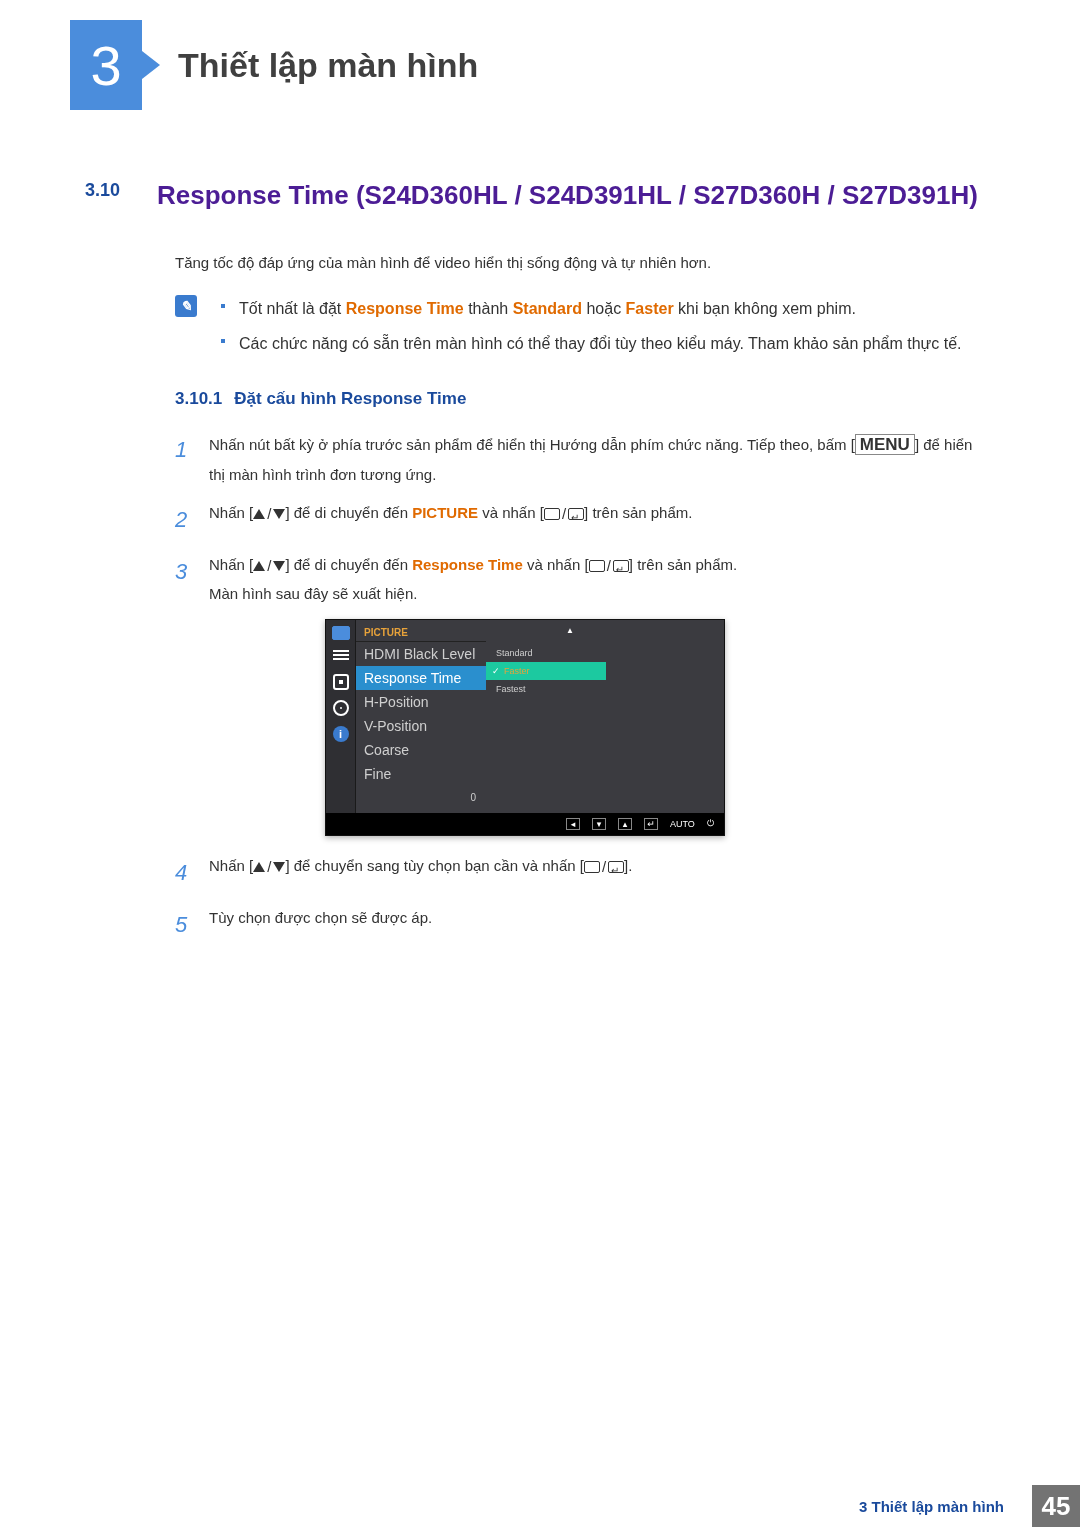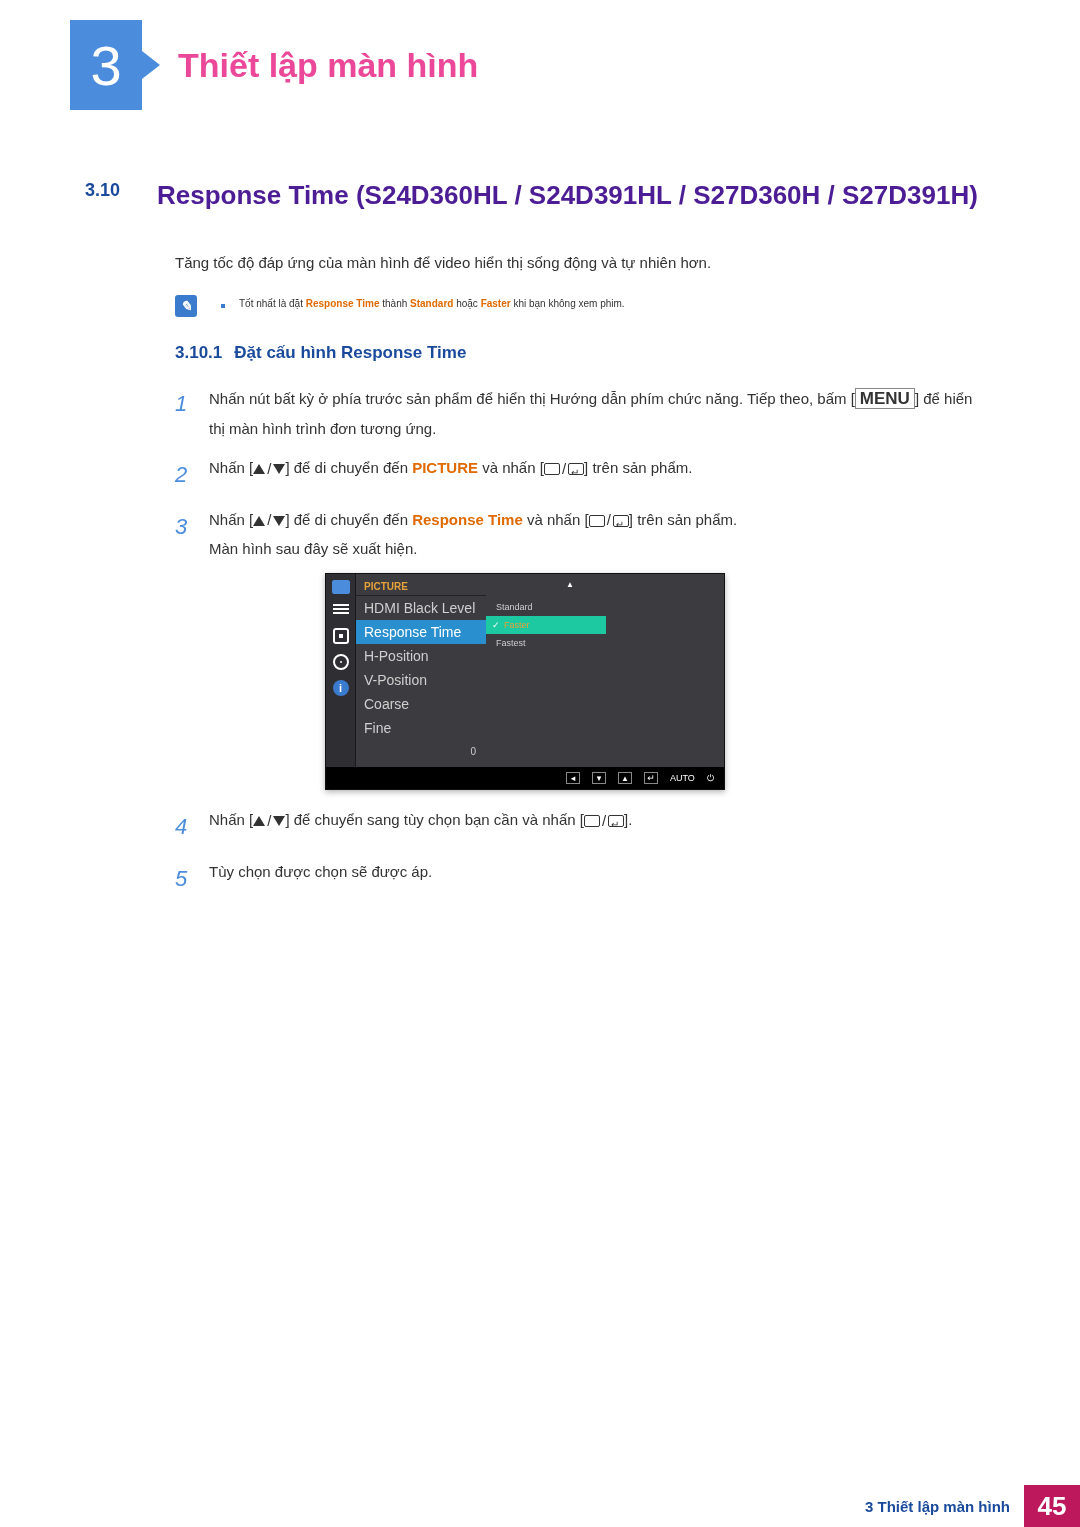--- a/index.html
+++ b/index.html
@@ -32,21 +32,21 @@
     content: "";
     position: absolute;
     right: -18px;
     top: 50%;
     transform: translateY(-50%);
     border-left: 18px solid #4b8ddc;
     border-top: 14px solid transparent;
     border-bottom: 14px solid transparent;
   }
   .chapter-title {
-    color: #ec4899;
+    color: #404040;
     font-size: 34px;
     font-weight: bold;
     margin-left: 36px;
   }
   .section {
     padding: 70px 90px 0 85px;
   }
   .section-num {
     color: #1a4a9c;
     font-size: 18px;
@@ -86,21 +86,21 @@
     display: flex;
     align-items: center;
     justify-content: center;
     color: #fff;
     font-size: 14px;
     font-style: italic;
     font-weight: bold;
   }
   .note-list {
     list-style: none;
-    font-size: 10px;
+    font-size: 16px;
     line-height: 1.8;
   }
   .note-list li { position: relative; padding-left: 18px; margin-bottom: 6px; }
   .note-list li::before {
     content: "";
     position: absolute;
     left: 0; top: 9px;
     width: 4px; height: 4px;
     background: #3a7bce;
   }
@@ -233,28 +233,28 @@
     height: 42px;
     display: flex;
     justify-content: flex-end;
     align-items: stretch;
   }
   .footer-title {
     color: #1a4a9c;
     font-weight: bold;
     font-size: 15px;
     display:flex; align-items:center;
-    padding-right: 14px;
+    padding-right: 28px;
   }
   .footer-page {
-    background: #be185d;
+    background: #737373;
     color: #fff;
     font-size: 26px;
     font-weight: bold;
-    width: 56px;
+    width: 48px;
     display:flex; align-items:center; justify-content:center;
   }
 </style>
 </head>
 <body>
 
 <div class="header">
   <div class="chapter-box">
     <span>3</span>
   </div>
@@ -271,20 +271,21 @@
   </div>
 
   <p class="intro">Tăng tốc độ đáp ứng của màn hình để video hiển thị sống động và tự nhiên hơn.</p>
 
   <div class="note-block">
     <div class="note-icon">✎</div>
     <ul class="note-list">
       <li>
         <span>Tốt nhất là đặt </span><span class="hl-orange">Response Time</span><span> thành </span><span class="hl-orange">Standard</span><span> hoặc </span><span class="hl-orange">Faster</span><span> khi bạn không xem phim.</span>
       </li>
+      <li>Các chức năng có sẵn trên màn hình có thể thay đổi tùy theo kiểu máy. Tham khảo sản phẩm thực tế.</li>
     </ul>
   </div>
 
   <div class="subsection">
     <span class="subsection-num">3.10.1</span>
     <span class="subsection-title">Đặt cấu hình Response Time</span>
   </div>
 
   <div class="steps">
 

